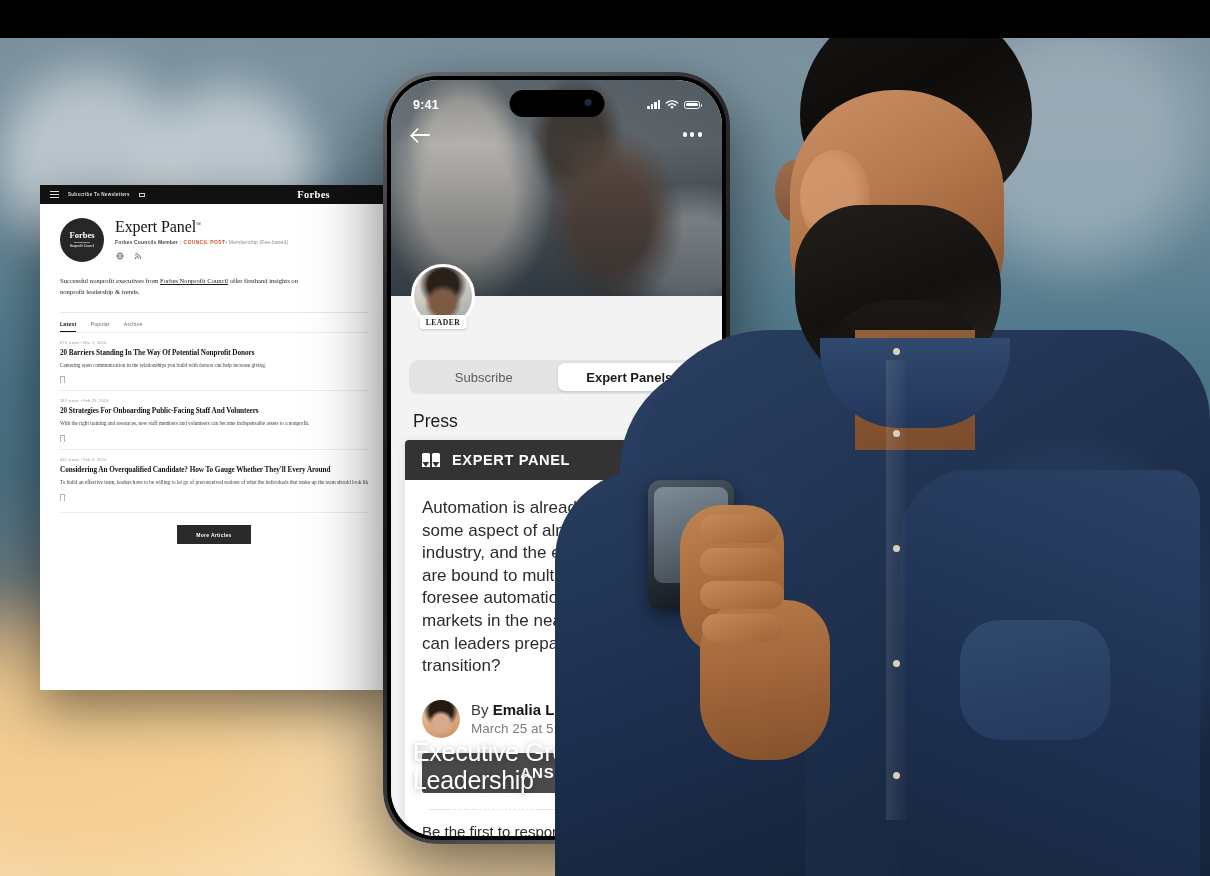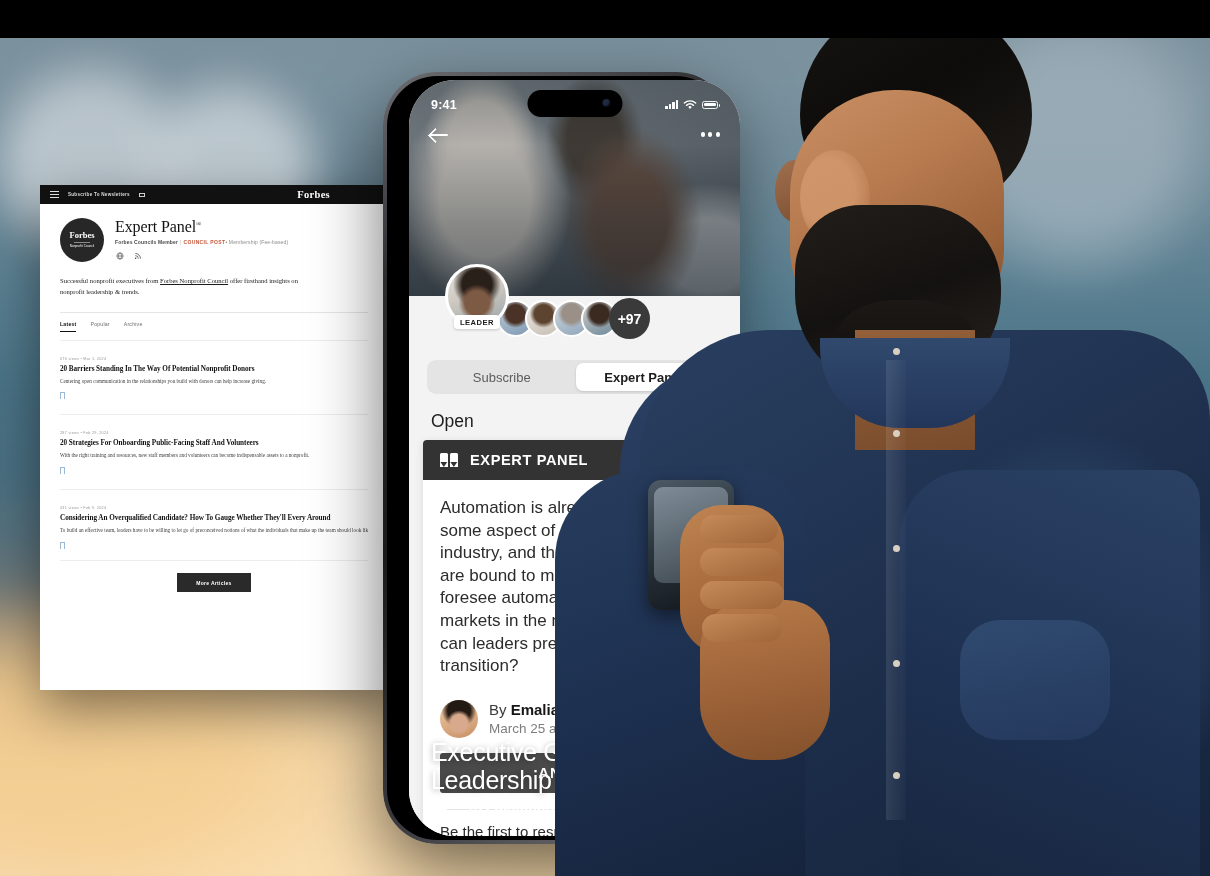--- a/index.html
+++ b/index.html
@@ -71,42 +71,42 @@
   .mini-icons{ display:flex; gap:10px; margin-top:7px; padding-left:1px;}
   .mi{ width:8px; height:8px; color:#3a3a3a;}
   .intro{
     margin-top:13px; font-family:"Liberation Serif",serif; font-size:6.6px; line-height:1.72; color:#1c1c1c;
     max-width:262px;
   }
   .intro a{ color:#1c1c1c; text-decoration:underline;}
   .tabs-row{ margin-top:14px; border-top:1px solid #e6e6e6; padding-top:8px; display:flex; gap:14px;}
   .tab{ font-size:5.2px; color:#6d6d6d; letter-spacing:.2px; padding-bottom:4px;}
   .tab.active{ color:#111; font-weight:700; border-bottom:1.4px solid #111;}
-  .art{ border-top:1px solid #ededed; padding:16px 0 7px;margin-top:8px;}
+  .art{ border-top:1px solid #ededed; padding:8px 0 7px;}
   .art:first-of-type{ border-top:1px solid #e6e6e6;}
   .art-meta{ font-size:3.8px; color:#9a9a9a; letter-spacing:.25px;}
   .art-title{ font-family:"Liberation Serif",serif; font-weight:700; font-size:7.2px; color:#111; margin-top:4px; letter-spacing:-.05px;}
   .art-desc{ font-family:"Liberation Serif",serif; font-size:5.2px; color:#3d3d3d; margin-top:5px; line-height:1.5; white-space:nowrap; overflow:hidden;}
   .bkmk{ width:5px; height:7px; border:.7px solid #9bb8d6; border-bottom:none; margin-top:7px; position:relative;}
   .bkmk:after{ content:""; position:absolute; left:-0.7px; bottom:-3px; width:0;height:0;
     border-left:3.2px solid transparent; border-right:3.2px solid transparent; border-top:3px solid transparent;}
   .more-wrap{ display:flex; justify-content:center; border-top:1px solid #ededed; padding-top:12px; margin-top:4px;}
   .more-btn{ background:#2a2a2a; color:#fff; font-size:5px; font-weight:700; letter-spacing:.3px; padding:6.5px 19px;}
 
   
   .phone{
     position:absolute; left:383px; top:72px; width:347px; height:772px;
     border-radius:54px; background:linear-gradient(150deg,#6e6e73 0%,#2b2b2e 22%,#1a1a1c 50%,#3a3a3e 78%,#7a7a80 100%);
     padding:4px; box-shadow:0 26px 70px rgba(0,0,0,.55); z-index:3;
   }
   .phone-inner{
     width:100%; height:100%; border-radius:50px; background:#000; padding:4px; position:relative;
   }
   .screen{
-    width:100%; height:100%; border-radius:46px; overflow:hidden; position:relative; background:#f2f2f2;margin-left:18px;
+    width:100%; height:100%; border-radius:46px; overflow:hidden; position:relative; background:#f2f2f2;
   }
   
   .hero{
     position:absolute; left:0; top:0; width:100%; height:216px; overflow:hidden;
     background:
       radial-gradient(ellipse 120px 150px at 76px 120px, #d9d3cb 0 38%, rgba(217,211,203,0) 72%),
       radial-gradient(ellipse 70px 90px at 72px 62px, #cfcac2 0 45%, rgba(207,202,194,0) 80%),
       radial-gradient(ellipse 90px 120px at 222px 140px, #6d5344 0 40%, rgba(109,83,68,0) 78%),
       radial-gradient(ellipse 60px 80px at 185px 60px, #4b4239 0 45%, rgba(75,66,57,0) 82%),
       radial-gradient(ellipse 120px 90px at 300px 175px, #b9bec2 0 40%, rgba(185,190,194,0) 80%),
@@ -151,21 +151,21 @@
   .hero-title{ font-size:25px; line-height:1.15; font-weight:400; letter-spacing:-.3px; text-shadow:0 1px 6px rgba(0,0,0,.35);}
   .members{ display:flex; align-items:center; gap:16px; margin-top:7px; font-size:14.5px; font-weight:700;}
   .ppl{ width:19px; height:12px; position:relative; flex:none;}
   .ppl:before{content:"";position:absolute;left:0;top:0;width:8px;height:8px;border-radius:50%;background:#fff;}
   .ppl:after{content:"";position:absolute;left:9px;top:1.5px;width:6.5px;height:6.5px;border-radius:50%;background:#fff;}
   .ppl b{position:absolute;left:-1px;bottom:0;width:11px;height:5.5px;border-radius:4px 4px 0 0;background:#fff;}
   .ppl u{position:absolute;right:0;bottom:0;width:9px;height:4.6px;border-radius:3.5px 3.5px 0 0;background:#fff;}
 
   .body-area{ position:absolute; left:0; top:216px; width:100%; bottom:0; background:#f3f3f3; }
   .avatar-row{ position:relative; height:60px; padding-left:24px; }
-  .leader-wrap{ position:absolute; left:36px; top:-32px; width:64px; height:64px; z-index:4;}
+  .leader-wrap{ position:absolute; left:20px; top:-32px; width:64px; height:64px; z-index:4;font-family:Liberation Serif, serif;}
   .leader{
     width:64px; height:64px; border-radius:50%; border:3.4px solid #fff; overflow:hidden;
     background:
       radial-gradient(circle at 50% 62%, #7d5a44 0 26%, rgba(125,90,68,0) 40%),
       radial-gradient(circle at 50% 30%, #2a201a 0 30%, rgba(42,32,26,0) 48%),
       linear-gradient(160deg,#e6e2dc 0%,#cfcac2 45%,#9aa4a8 100%);
   }
   .leader-tag{
     position:absolute; left:50%; bottom:-1px; transform:translateX(-50%);
     background:#fff; color:#1b1b1b; font-size:7.6px; font-weight:700; letter-spacing:.5px;
@@ -390,35 +390,28 @@
           </div>
         </div>
 
         <div class="body-area">
 
           <div class="avatar-row">
             <div class="leader-wrap">
               <div class="leader"></div>
               <div class="leader-tag">LEADER</div>
             </div>
-            <div class="stack">
-              <div class="sav a1"></div>
-              <div class="sav a2"></div>
-              <div class="sav a3"></div>
-              <div class="sav a4"></div>
-              <div class="plus">+97</div>
-            </div>
           </div>
 
           <div class="segbar">
             <div class="seg">Subscribe</div>
             <div class="seg on">Expert Panels</div>
           </div>
 
-          <div class="open-lbl">Open</div>
+          <div class="open-lbl">Press</div>
 
           <div class="ep-card">
             <div class="ep-head">
               <span class="ep-quote">
                   <i></i>
                   <i></i>
                 </span>
               <span>EXPERT PANEL</span>
             </div>
             <div class="ep-q">Automation is already disrupting some aspect of almost every industry, and the economic impacts are bound to multiply. How do you foresee automation affecting job markets in the near future, and how can leaders prepare for this transition?</div>

